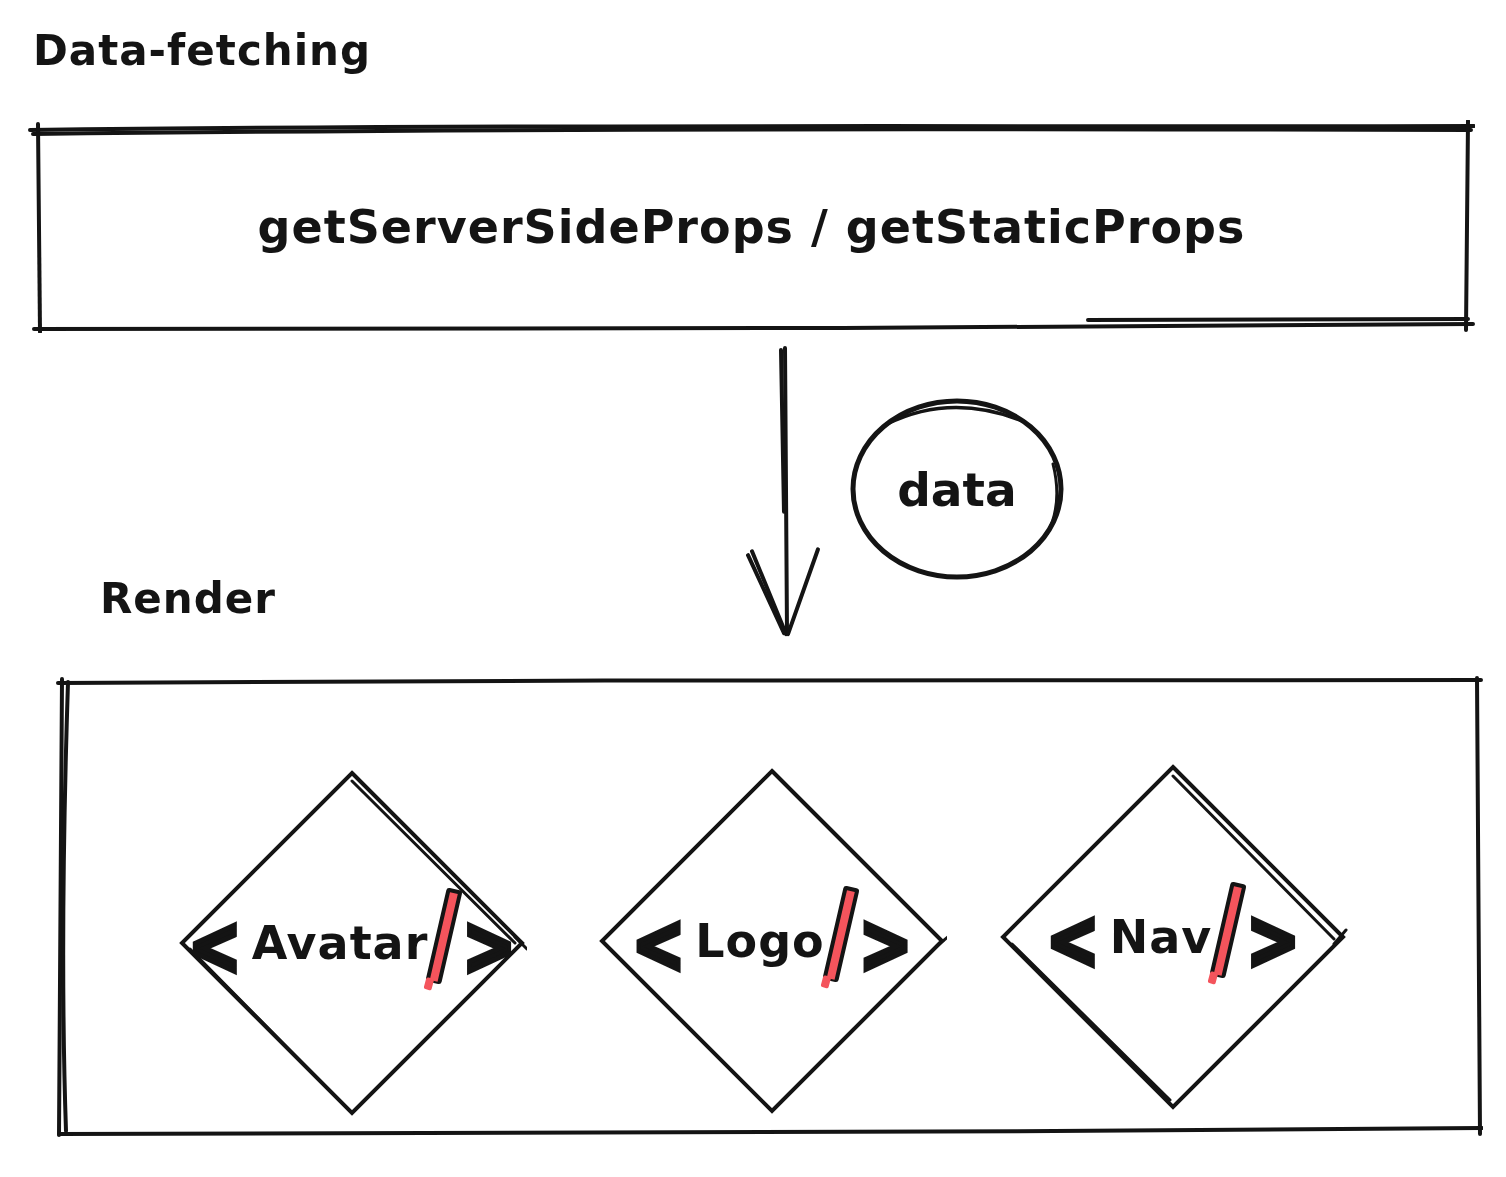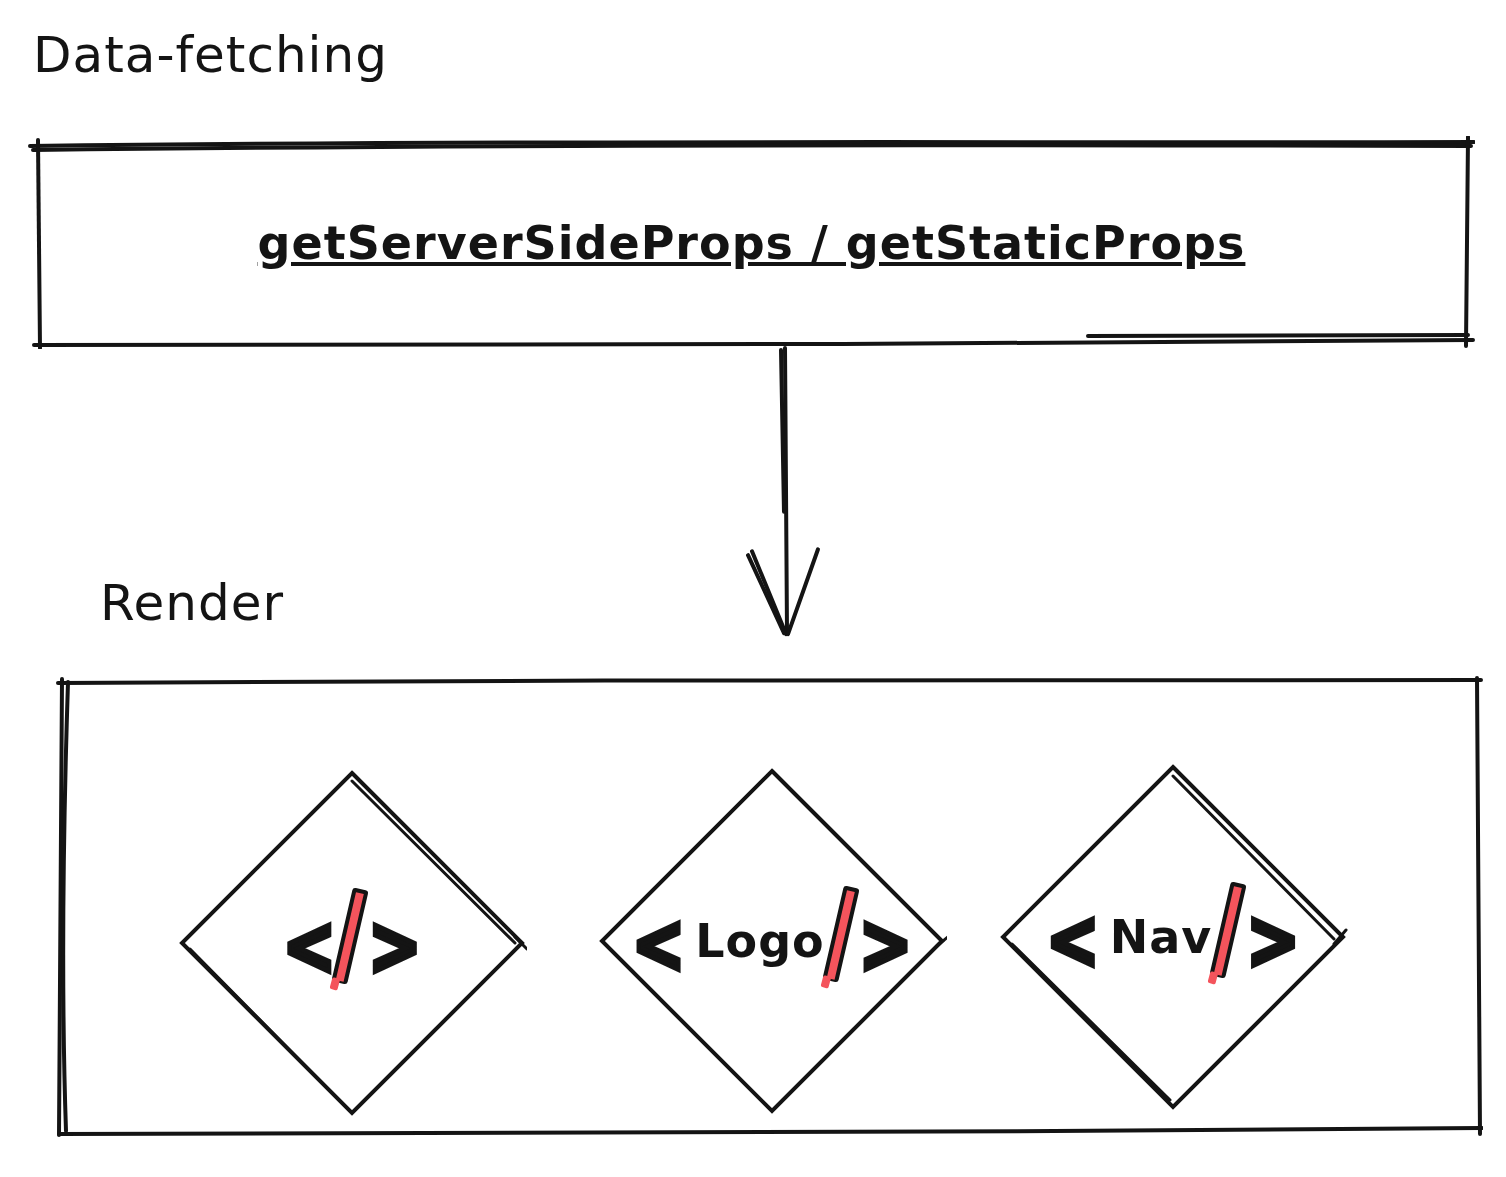--- a/index.html
+++ b/index.html
@@ -15,22 +15,22 @@
     width: 1506px;
     height: 1177px;
     background: var(--bg);
     color: var(--ink);
     font-family: "DejaVu Sans", sans-serif;
     overflow: hidden;
   }
 
   .hand-title {
     position: absolute;
-    font-size: 50px;
-    font-weight: 400;
+    font-size: 42px;
+    font-weight: 700;
     letter-spacing: 1px;
     color: var(--ink);
     white-space: nowrap;
   }
   .fetch-title { left: 33px; top: 26px; }
   .render-title { left: 64px; top: 574px; margin-left: 36px; }
 
   .sketch-box { position: absolute; }
   .sketch-box > svg {
     position: absolute;
@@ -45,21 +45,21 @@
     height: 100%;
     display: flex;
     align-items: center;
     justify-content: center;
     font-size: 46px;
     font-weight: 600;
     letter-spacing: 1px;
     white-space: nowrap;
   }
 
-  .fetch-box  { left: 28px;  top: 136px; width: 1447px; height: 213px; text-decoration: underline; }
+  .fetch-box  { left: 28px;  top: 120px; width: 1447px; height: 213px; }
   .render-box { left: 55px;  top: 676px; width: 1428px; height: 462px; }
 
   .flow-arrow { position: absolute; left: 738px; top: 346px; width: 90px; height: 296px; color: var(--ink); }
   .flow-arrow svg { width: 100%; height: 100%; }
 
   .data-ellipse { position: absolute; left: 847px; top: 394px; width: 220px; height: 190px; color: var(--ink); }
   .data-ellipse svg { position: absolute; inset: 0; width: 100%; height: 100%; }
   .data-ellipse .ellipse-label {
     position: absolute; inset: 0;
     display: flex; align-items: center; justify-content: center;
@@ -133,20 +133,28 @@
   <div class="flow-arrow">
     <svg viewBox="0 0 90 300" fill="none" stroke="currentColor" stroke-width="4" stroke-linecap="round" preserveAspectRatio="none">
       <path d="M 47 2 L 49 290"></path>
       <path d="M 43 4 L 46 168"></path>
       <path d="M 14 208 L 48 292"></path>
       <path d="M 10 212 L 46 291"></path>
       <path d="M 80 206 L 50 292"></path>
     </svg>
   </div>
 
+  <div class="data-ellipse">
+    <svg viewBox="0 0 220 190" fill="none" stroke="currentColor" stroke-width="5" stroke-linecap="round" preserveAspectRatio="none">
+      <ellipse cx="110" cy="95" rx="104" ry="88"></ellipse>
+      <path d="M 40 30 Q 105 -2 178 28" stroke-width="3.5"></path>
+      <path d="M 206 70 Q 216 110 200 140" stroke-width="3"></path>
+    </svg>
+    <div class="ellipse-label">data</div>
+  </div>
 
   <div class="hand-title render-title">Render</div>
 
   <div class="sketch-box render-box">
     <svg viewBox="0 0 1428 462" fill="none" stroke="currentColor" stroke-width="4" stroke-linecap="round" preserveAspectRatio="none">
       <path d="M 3 7 C 470 3, 1000 5, 1426 4"></path>
       <path d="M 1422 2 L 1425 458"></path>
       <path d="M 1427 452 C 950 456, 420 458, 4 458"></path>
       <path d="M 7 3 L 4 459"></path>
       <path d="M 13 6 C 8 160, 6 310, 11 455"></path>
@@ -154,20 +162,21 @@
 
     <div class="diamond diamond-avatar">
       <svg viewBox="0 0 350 350" fill="none" stroke="currentColor" stroke-width="4" stroke-linecap="round">
         <path d="M 175 5 L 345 175 L 175 345 L 5 175 Z"></path>
         <path d="M 175 13 L 338 175" stroke-width="3"></path>
         <path d="M 13 181 L 170 340" stroke-width="3"></path>
         <path d="M 338 169 L 350 181" stroke-width="3"></path>
       </svg>
       <div class="tag-row">
         <span class="chev">&lt;</span>
+        <span class="tag-name">Avatar</span>
         <span class="slash-mark"></span>
         <span class="chev">&gt;</span>
       </div>
     </div>
 
     <div class="diamond diamond-logo">
       <svg viewBox="0 0 350 350" fill="none" stroke="currentColor" stroke-width="4" stroke-linecap="round">
         <path d="M 175 5 L 345 175 L 175 345 L 5 175 Z"></path>
         <path d="M 182 12 L 340 170" stroke-width="3"></path>
         <path d="M 10 170 L 168 12" stroke-width="3"></path>

